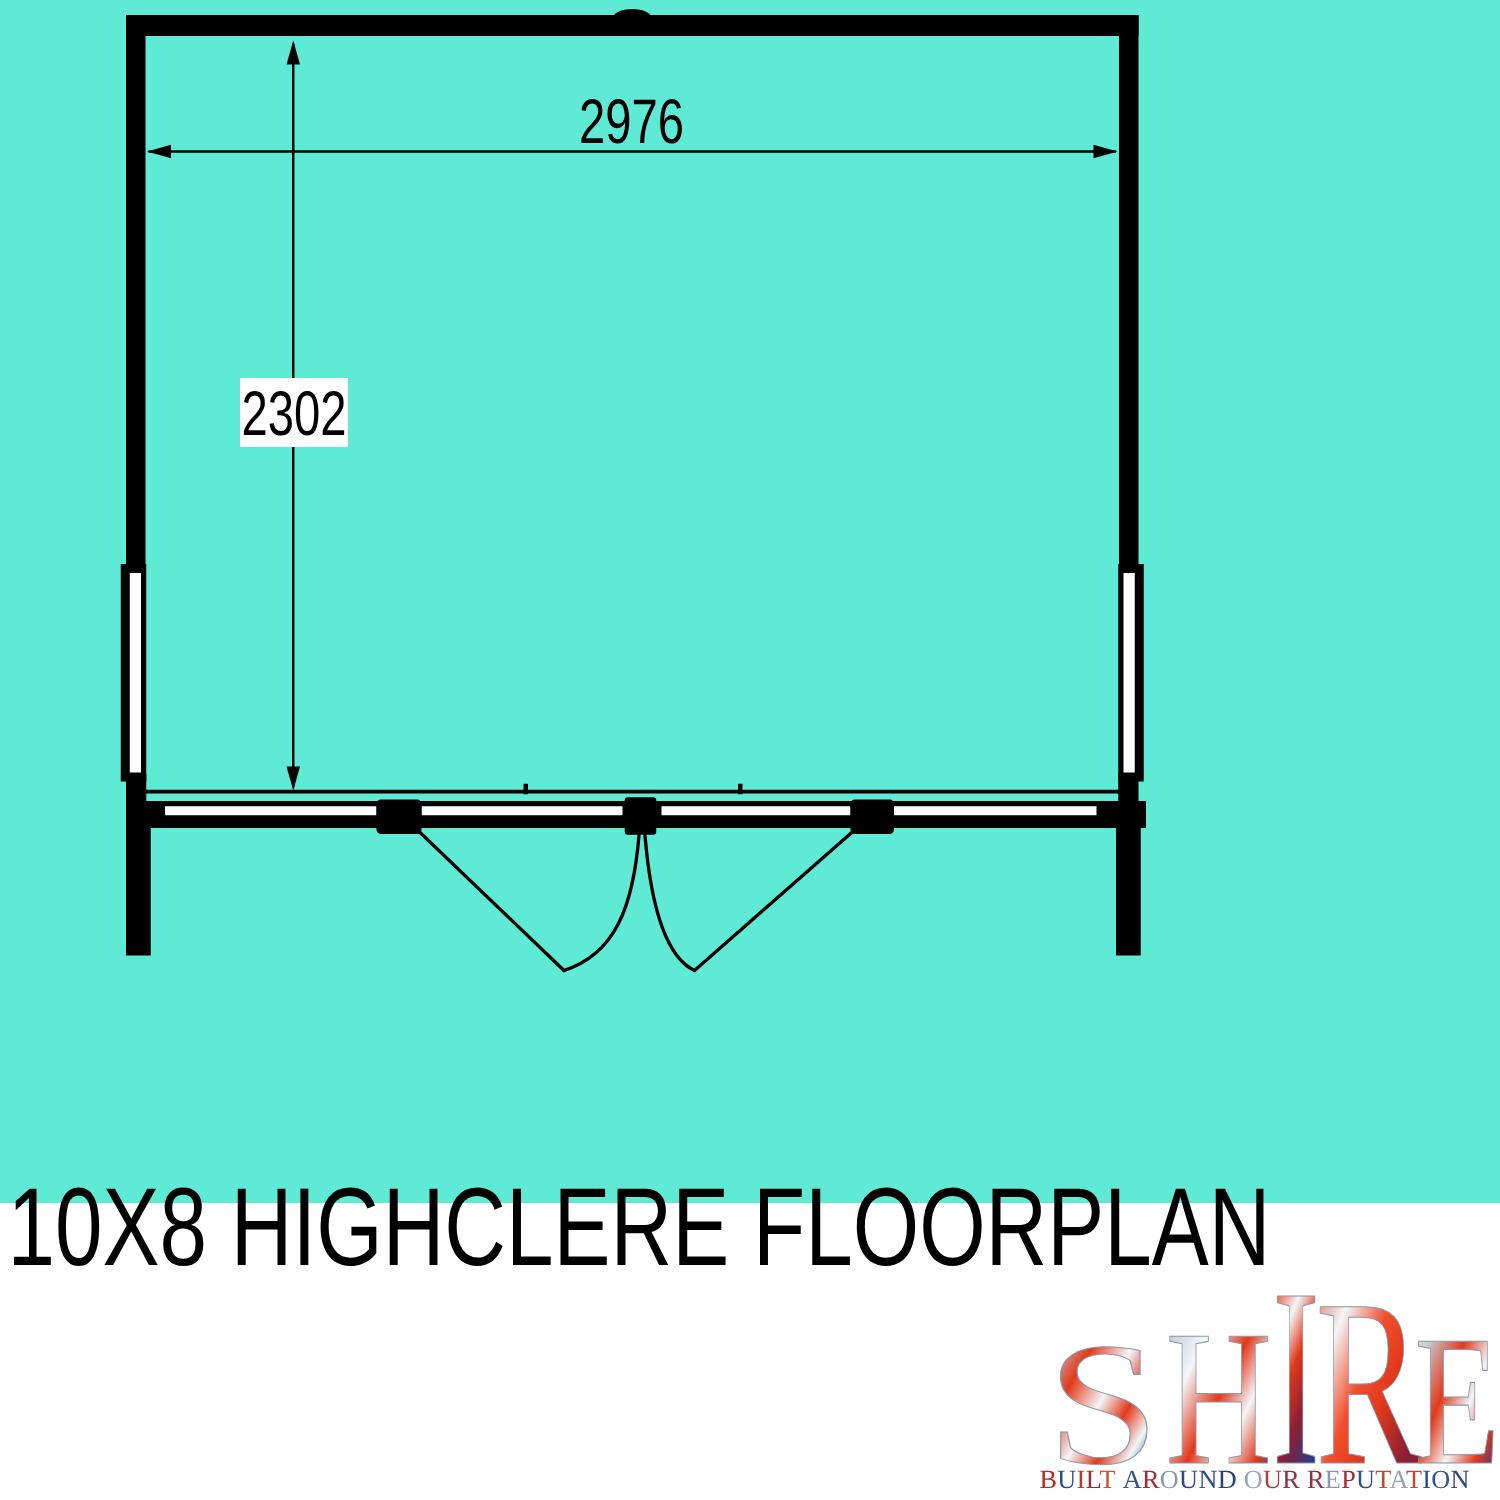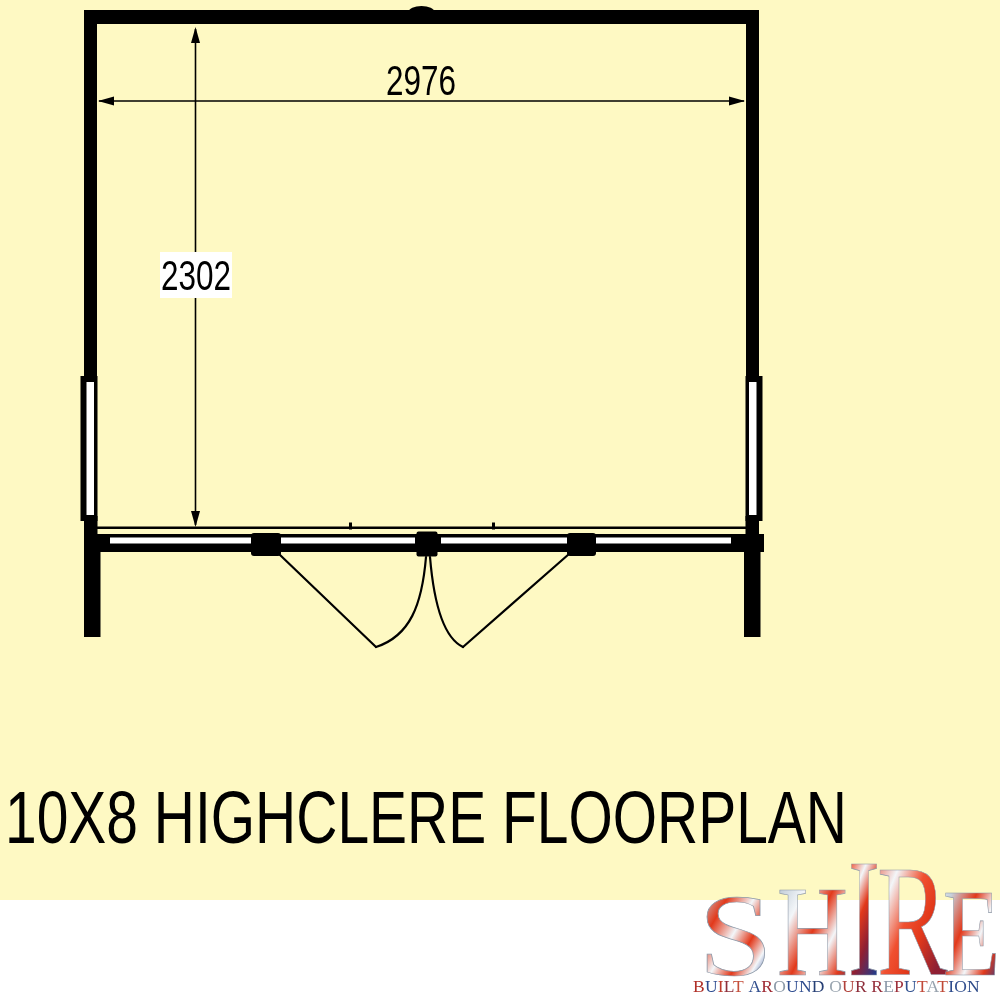--- a/index.html
+++ b/index.html
@@ -7,22 +7,22 @@
     padding: 0;
     width: 1000px;
     height: 1000px;
     background: #ffffff;
     overflow: hidden;
     font-family: "Liberation Sans", sans-serif;
   }
   #page {
     position: relative;
     width: 1000px;
-    height: 900px;
-    background: #fef9c3;
+    height: 802px;
+    background: #5eead4;
   }
   svg { display: block; }
   .wall { fill: #000000; }
   .whitefill { fill: #ffffff; }
   .doorline { stroke: #000000; stroke-width: 2.2; fill: none; stroke-linecap: round; }
   .dimline { stroke: #000000; stroke-width: 1.6; fill: none; }
   .dimarrow { fill: #000000; }
   .dimtext {
     font-family: "Liberation Sans", sans-serif;
     font-size: 42px;

